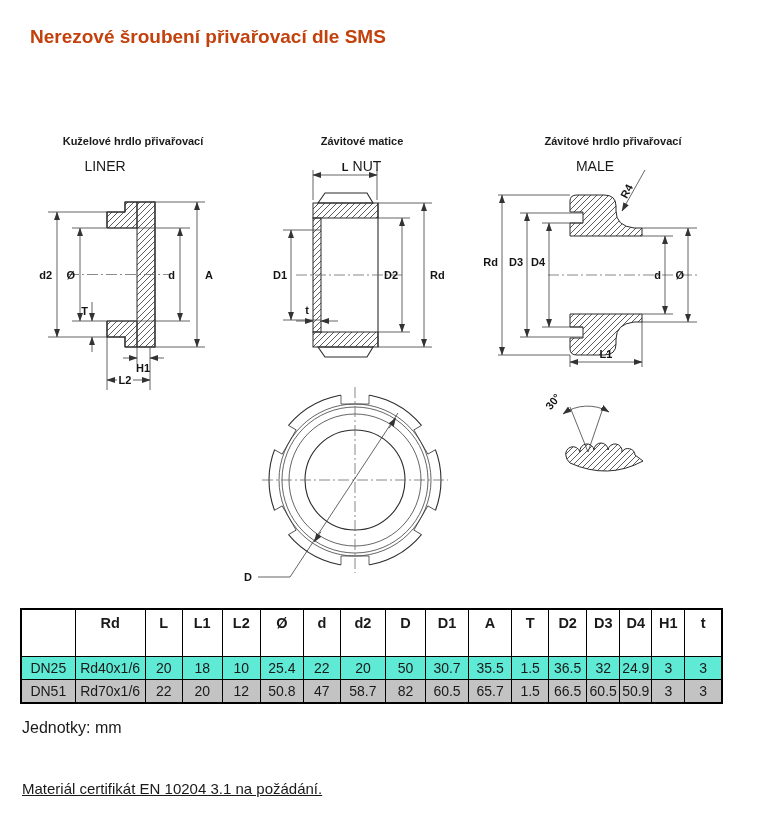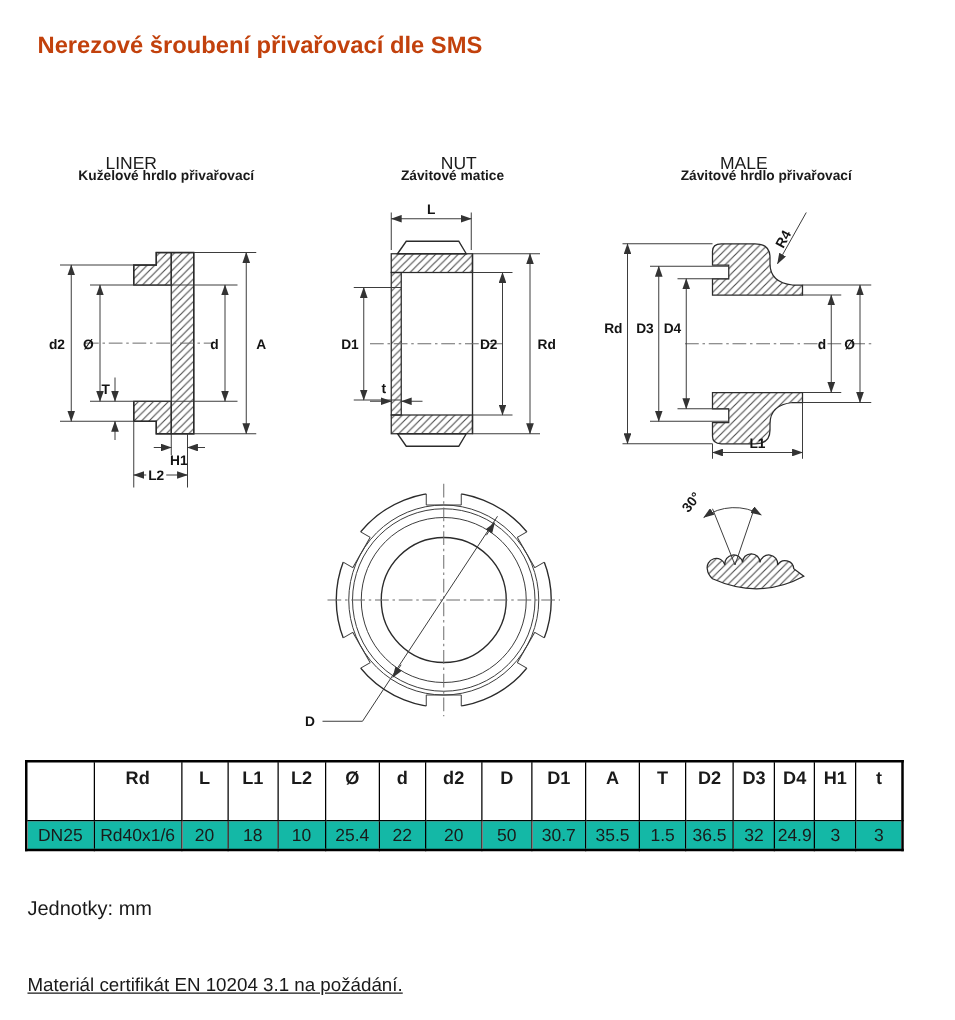--- a/index.html
+++ b/index.html
@@ -1,21 +1,21 @@
 <!DOCTYPE html>
 <html><head>
 <meta charset="utf-8">
 <style>
   html,body{margin:0;padding:0;background:#fff;}
   body{width:764px;height:816px;position:relative;overflow:hidden;
        font-family:"Liberation Sans",sans-serif;color:#1a1a1a;}
   .abs{position:absolute;}
   #title{left:30px;top:26px;font-size:19px;font-weight:600;color:#c2410c;}
   .colhead{font-size:11px;font-weight:bold;text-align:center;margin-top:46px;}
-  .colsub{font-size:14px;font-weight:normal;text-align:center;}
+  .colsub{font-size:14px;font-weight:normal;text-align:center;margin-top:36px;}
   #drawings{left:0;top:150px;}
   
   .p{stroke:#2b2b2b;stroke-width:1.1;fill:none;stroke-linejoin:miter;}
   .h{fill:url(#hh);stroke:#2b2b2b;stroke-width:1;}
   .cap{fill:#fff;stroke:#2b2b2b;stroke-width:1.1;}
   .d{stroke:#3d3d3d;stroke-width:0.8;fill:none;}
   .c{stroke:#6b6b6b;stroke-width:0.8;fill:none;stroke-dasharray:11 3 2 3;}
   .w{fill:#fff;stroke:none;}
   text.t{font-family:"Liberation Sans",sans-serif;font-size:11px;font-weight:bold;fill:#141414;}
   
@@ -226,37 +226,56 @@
         <th>A</th>
         <th>T</th>
         <th>D2</th>
         <th>D3</th>
         <th>D4</th>
         <th>H1</th>
         <th>t</th>
       </tr>
     </thead>
     <tbody>
-        <tr style="background: #14b8a6;">
+        <tr style="background: #5eead4;">
           <td>DN25</td>
           <td>Rd40x1/6</td>
           <td>20</td>
           <td>18</td>
           <td>10</td>
           <td>25.4</td>
           <td>22</td>
           <td>20</td>
           <td>50</td>
           <td>30.7</td>
           <td>35.5</td>
           <td>1.5</td>
           <td>36.5</td>
           <td>32</td>
           <td>24.9</td>
           <td>3</td>
           <td>3</td>
         </tr>
+        <tr style="background: rgb(195, 195, 195);">
+          <td>DN51</td>
+          <td>Rd70x1/6</td>
+          <td>22</td>
+          <td>20</td>
+          <td>12</td>
+          <td>50.8</td>
+          <td>47</td>
+          <td>58.7</td>
+          <td>82</td>
+          <td>60.5</td>
+          <td>65.7</td>
+          <td>1.5</td>
+          <td>66.5</td>
+          <td>60.5</td>
+          <td>50.9</td>
+          <td>3</td>
+          <td>3</td>
+        </tr>
       </tbody>
   </table>
 </div>
 
 <div class="abs note" id="units">Jednotky: mm</div>
 <div class="abs note" id="material">Materiál certifikát EN 10204 3.1 na požádání.</div>
 
 </body></html>

